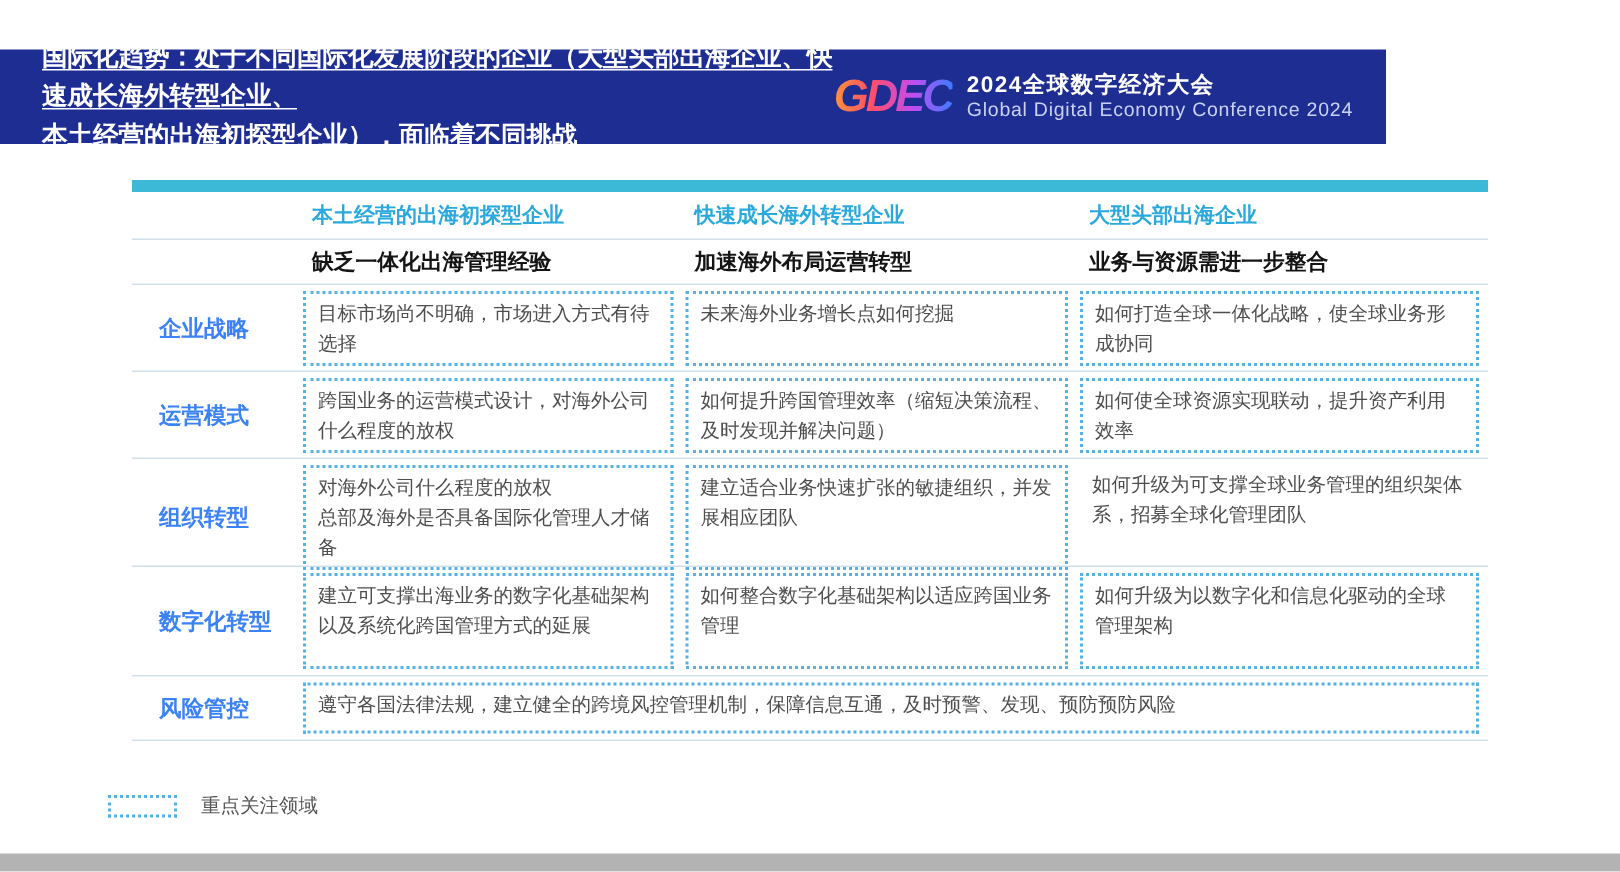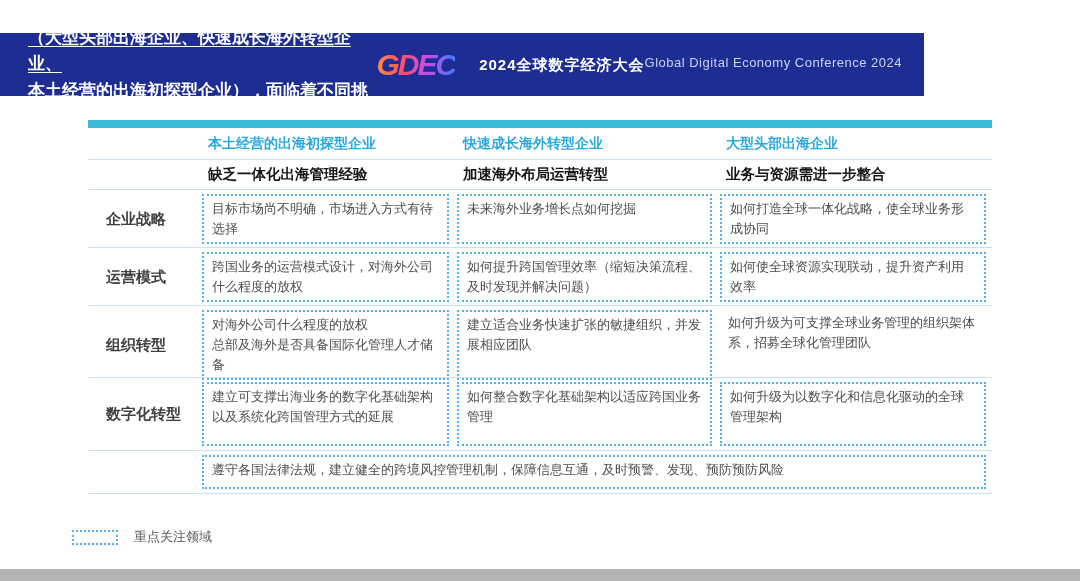--- a/index.html
+++ b/index.html
@@ -6,43 +6,43 @@
   html,body { background:#d9d9d9; }
   body { font-family:"Liberation Sans","DejaVu Sans",sans-serif; }
   .frame { position:relative; width:1080px; height:581px; background:#ffffff; overflow:hidden; }
 
   
   .banner { position:absolute; left:0; top:33px; width:924px; height:63px;
             background:#1e2d92; display:flex; align-items:center;
             justify-content:space-between; padding:0 22px 0 28px; }
   .banner-text { color:#ffffff; font-size:17px; font-weight:600; line-height:1.55;
                  text-decoration:underline; text-underline-offset:3px; }
-  .logo { display:flex; align-items:center; gap:24px; flex-shrink:0; }
+  .logo { display:flex; align-items:center; gap:10px; flex-shrink:0; }
   .logo-mark { font-size:30px; font-weight:800; font-style:italic; letter-spacing:-2px;
                background:linear-gradient(90deg,#ff9138,#ff4d6d,#c04df0,#3e7bff);
                -webkit-background-clip:text; background-clip:text; color:transparent; }
-  .logo-text { display:flex; flex-direction:row; line-height:1.15; }
+  .logo-text { display:flex; flex-direction:column; line-height:1.15; }
   .logo-cn { color:#ffffff; font-size:15px; font-weight:700; letter-spacing:1px; }
   .logo-en { color:#c9d2f5; font-size:13px; letter-spacing:0.5px; }
 
   
   .table { position:absolute; left:88px; top:120px; width:904px; }
   .teal-bar { height:8px; background:#3cb9d6; }
   .trow { display:grid; grid-template-columns:112px 255px 263px 274px;
           border-bottom:1px solid #cfe0ea; }
   .r-head { height:32px; }
   .r-sub  { height:30px; }
   .r1 { height:58px; } .r2 { height:58px; } .r3 { height:72px; }
   .r4 { height:73px; } .r5 { height:43px; }
   .col-head { display:flex; align-items:center; padding-left:8px;
               color:#2ba9dc; font-size:14px; font-weight:700; }
   .col-sub  { display:flex; align-items:center; padding-left:8px;
               color:#141414; font-size:14.5px; font-weight:700; }
   .row-label { display:flex; align-items:center; padding-left:18px;
-               color:#404040; font-size:15px; font-weight:700; }
+               color:#3b82f6; font-size:15px; font-weight:700; }
   .cell { padding:4px 6px 4px 2px; }
   .cbox { height:100%; padding:3px 8px; font-size:13px; color:#4e4e4e;
           line-height:1.55; white-space:pre-line; }
   .cbox.focus { border:2px dotted #54b2e5; }
   .span3 { grid-column:2 / 5; }
 
   
   .legend { position:absolute; left:72px; top:528px; display:flex; align-items:center; }
   .legend-box { width:46px; height:15px; border:2px dotted #54b2e5; display:inline-block; }
   .legend-label { margin-left:16px; font-size:13px; color:#555555; }
@@ -132,20 +132,21 @@
       </div>
       <div class="cell">
         <div class="cbox focus">如何整合数字化基础架构以适应跨国业务管理</div>
       </div>
       <div class="cell">
         <div class="cbox focus">如何升级为以数字化和信息化驱动的全球管理架构</div>
       </div>
     </div>
 
     <div class="trow r5">
+      <div class="row-label">风险管控</div>
       <div class="cell span3">
         <div class="cbox focus">遵守各国法律法规，建立健全的跨境风控管理机制，保障信息互通，及时预警、发现、预防预防风险</div>
       </div>
     </div>
   </div>
 
   <div class="legend">
     <span class="legend-box"></span>
     <span class="legend-label">重点关注领域</span>
   </div>

